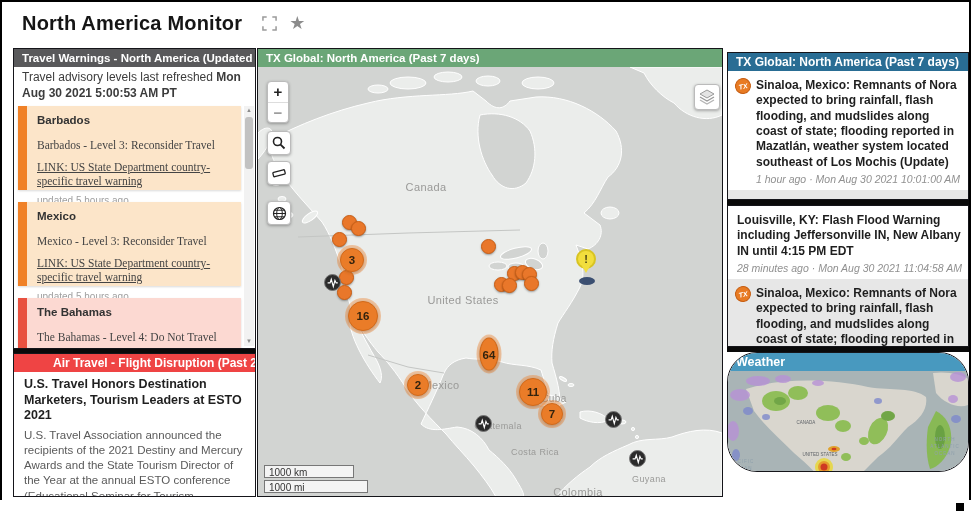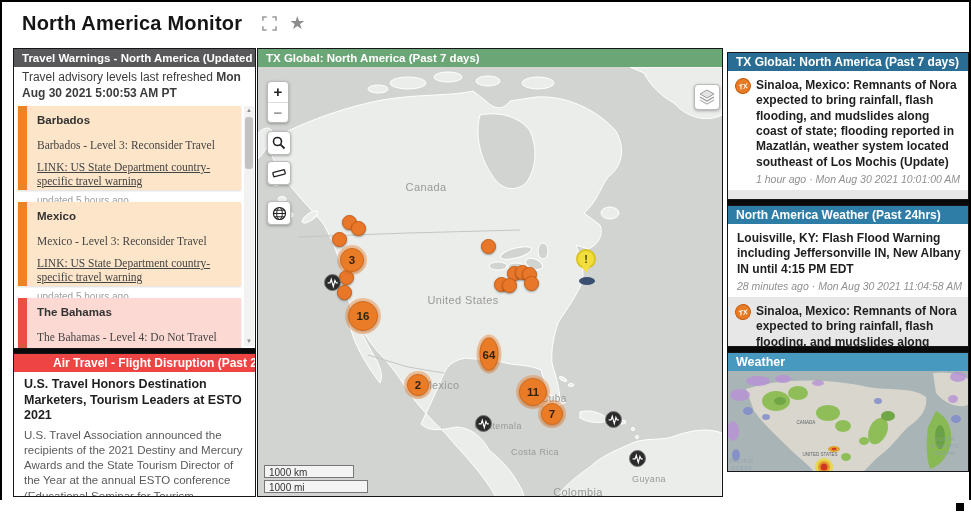--- a/index.html
+++ b/index.html
@@ -295,38 +295,37 @@
     <div class="feed-item alt" style="height:40px;">
       <div class="feed-txt">
         <div class="feed-title">Dominican Republic: Coronavirus</div>
       </div>
     </div>
   </div>
 
   <div class="sep" style="left:727px;top:200px;width:242px;height:5px;"></div>
 
   <div class="panel" style="left:727px;top:205px;width:242px;height:142px;">
-    <div class="panel-header hdr-blue3" style="font-size:12px;">North America Weather (Past 24hrs)</div>
     <div class="feed-item" style="padding-left:9px;">
       <div class="feed-txt">
         <div class="feed-title">Louisville, KY: Flash Flood Warning including Jeffersonville IN, New Albany IN until 4:15 PM EDT</div>
         <div class="feed-meta">28 minutes ago · Mon Aug 30 2021 11:04:58 AM · pu</div>
       </div>
     </div>
     <div class="feed-item alt" style="height:64px;">
       <div class="tx-ic">TX</div>
       <div class="feed-txt">
         <div class="feed-title">Sinaloa, Mexico: Remnants of Nora expected to bring rainfall, flash flooding, and mudslides along coast of state; flooding reported in</div>
       </div>
     </div>
   </div>
 
   <div class="sep" style="left:727px;top:347px;width:242px;height:5px;"></div>
 
-  <div class="panel" style="left:727px;top:352px;width:242px;height:120px;">
+  <div class="panel" style="left:727px;top:352px;width:242px;height:120px;border-radius:30px;">
     <div class="panel-header hdr-blue4" style="font-size:12.5px;">Weather</div>
     <svg class="radar" width="240" height="127" viewBox="0 0 240 127">
       <rect x="0" y="0" width="240" height="127" fill="#a9b4b6"></rect>
       <g fill="#d9d6ce">
         <path d="M18,18 C55,6 105,8 140,16 C165,20 185,16 198,26 C200,38 192,48 180,56 C170,66 162,78 150,86 C140,96 132,104 124,112 L112,122 L98,114 C88,102 78,92 66,82 C52,68 36,54 26,40 Z"></path>
         <path d="M205,2 C220,0 235,4 240,8 L240,34 C230,38 216,32 208,22 Z"></path>
         <path d="M198,112 C212,104 228,102 240,104 L240,127 L190,127 Z"></path>
       </g>
       <g opacity="0.85">
         <ellipse cx="48" cy="30" rx="14" ry="10" fill="#83ba45"></ellipse>

